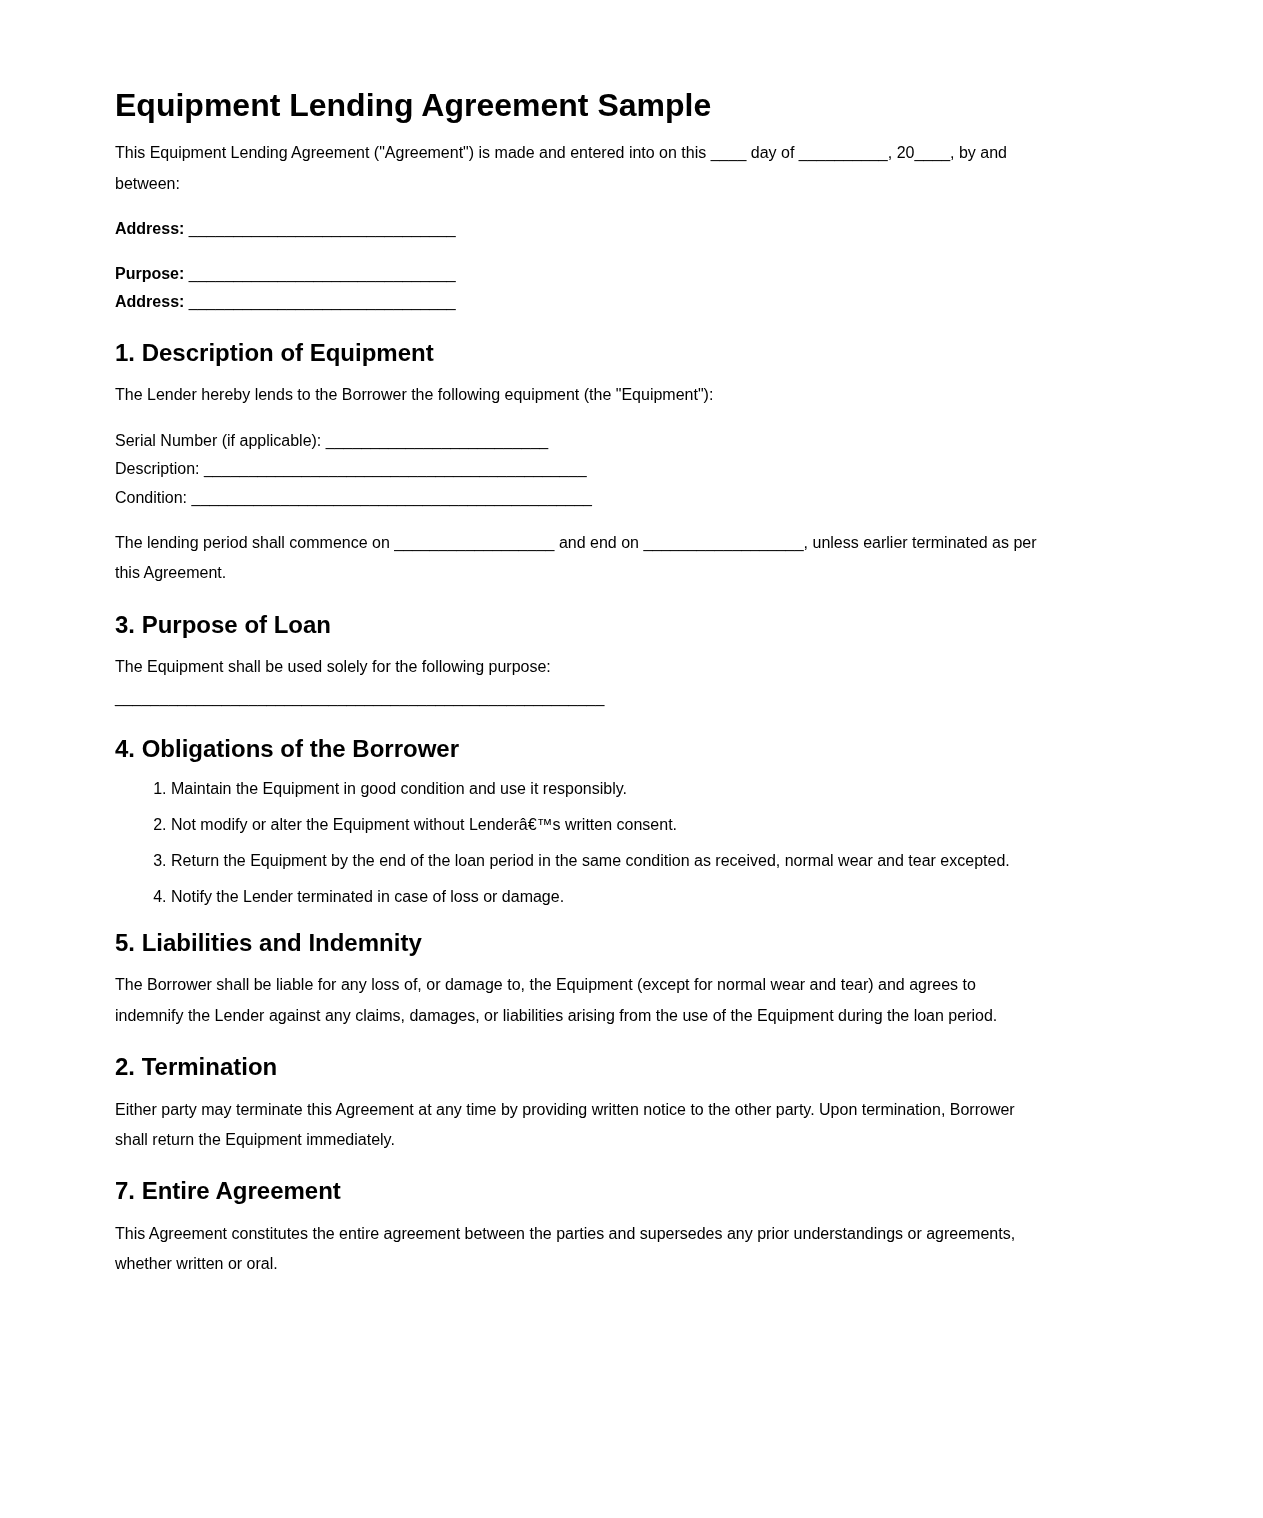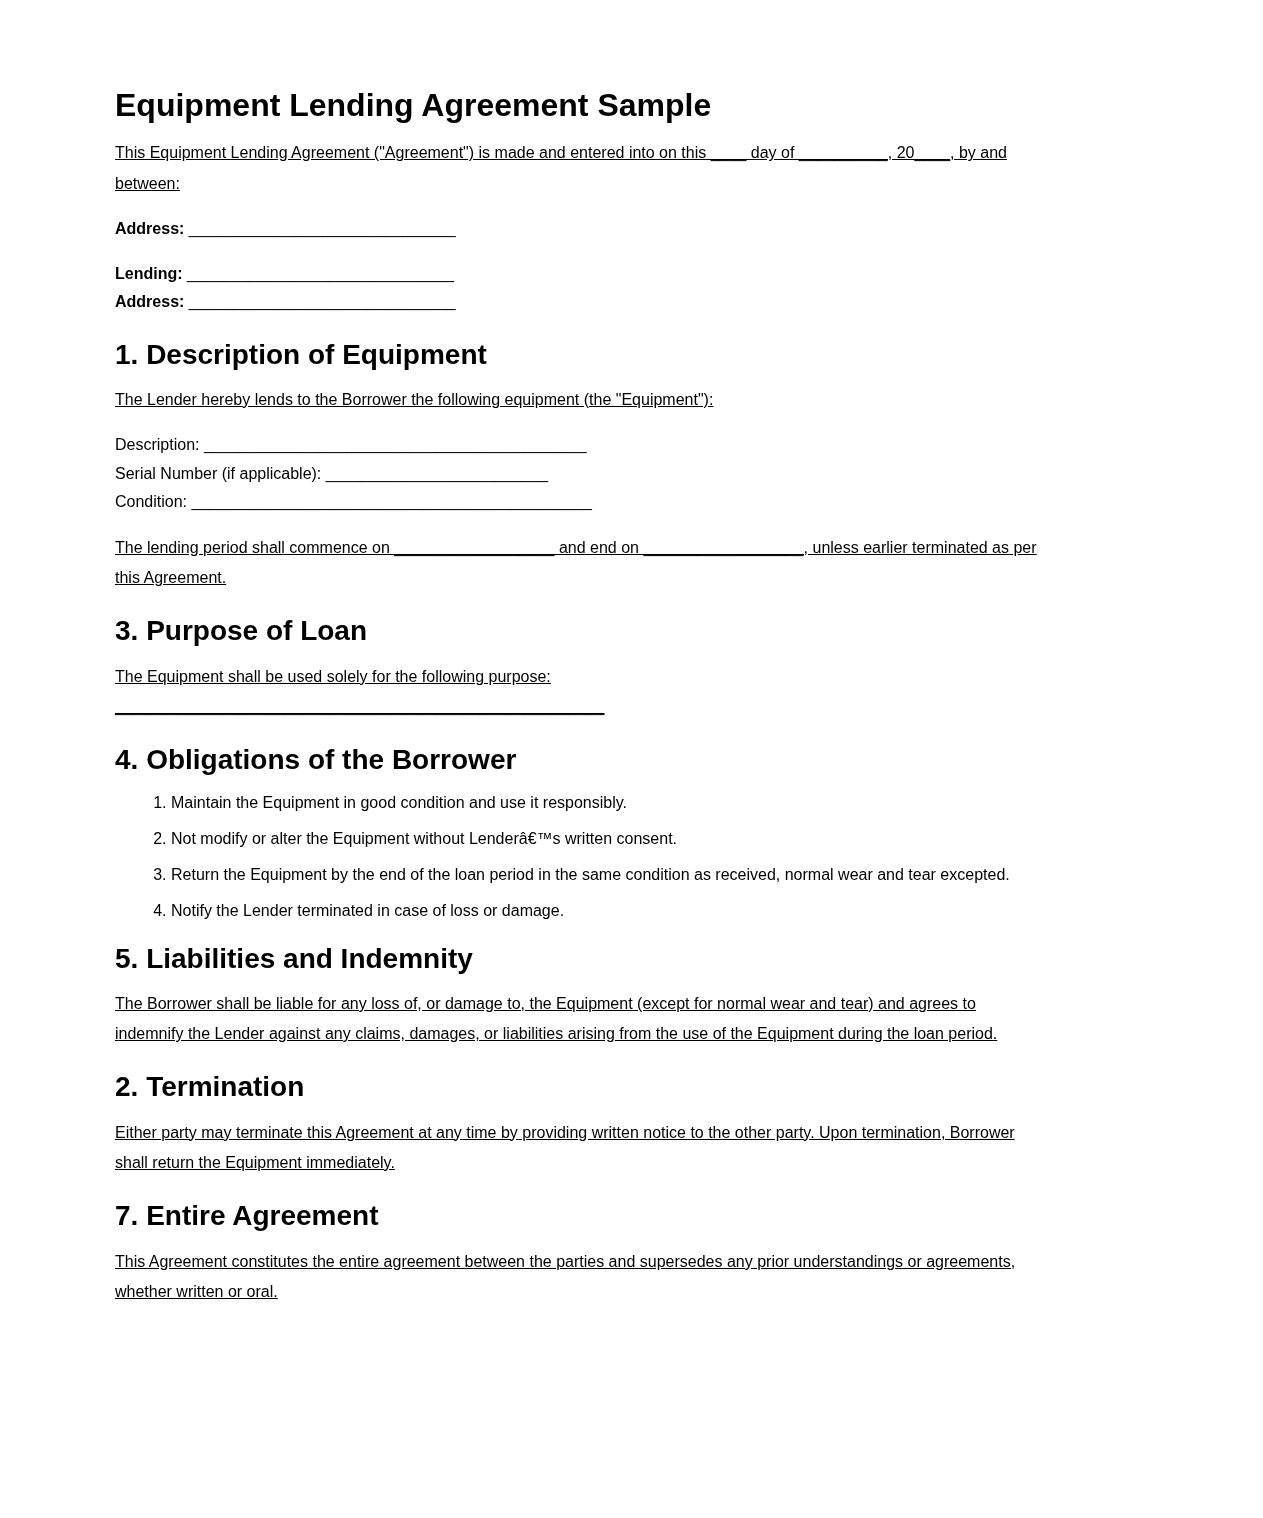--- a/index.html
+++ b/index.html
@@ -19,29 +19,28 @@
     padding: 86px 112px 84px 115px;
     background: #ffffff;
   }
   h1 {
     font-size: 32px;
     line-height: 1.2;
     font-weight: bold;
     margin: 0 0 14px 0;
   }
   h2 {
-    font-size: 28px;
+    font-size: 24px;
     line-height: 1.15;
     font-weight: bold;
     margin: 22px 0 14px 0;
   }
   p {
     margin: 4px 0;
     line-height: 1.9;
-    text-decoration: underline;
   }
   .fill-block {
     margin: 16px 0;
   }
   .fill-line {
     line-height: 1.78;
   }
   ol {
     margin: 16px 0;
     padding-left: 40px;
@@ -58,30 +57,30 @@
 
   <h1>Equipment Lending Agreement Sample</h1>
 
   <p>This Equipment Lending Agreement ("Agreement") is made and entered into on this ____ day of __________, 20____, by and between:</p>
 
   <div class="fill-block">
     <div class="fill-line"><strong>Address:</strong><span> ______________________________</span></div>
   </div>
 
   <div class="fill-block">
-    <div class="fill-line"><strong>Lending:</strong><span> ______________________________</span></div>
+    <div class="fill-line"><strong>Purpose:</strong><span> ______________________________</span></div>
     <div class="fill-line"><strong>Address:</strong><span> ______________________________</span></div>
   </div>
 
   <h2>1. Description of Equipment</h2>
   <p>The Lender hereby lends to the Borrower the following equipment (the "Equipment"):</p>
 
   <div class="fill-block">
+    <div class="fill-line"><span>Serial Number (if applicable):</span><span> _________________________</span></div>
     <div class="fill-line"><span>Description:</span><span> ___________________________________________</span></div>
-    <div class="fill-line"><span>Serial Number (if applicable):</span><span> _________________________</span></div>
     <div class="fill-line"><span>Condition:</span><span> _____________________________________________</span></div>
   </div>
 
   <p>The lending period shall commence on __________________ and end on __________________, unless earlier terminated as per this Agreement.</p>
 
   <h2>3. Purpose of Loan</h2>
   <p><span>The Equipment shall be used solely for the following purpose:</span><br><span>_______________________________________________________</span></p>
 
   <h2>4. Obligations of the Borrower</h2>
   <ol>

